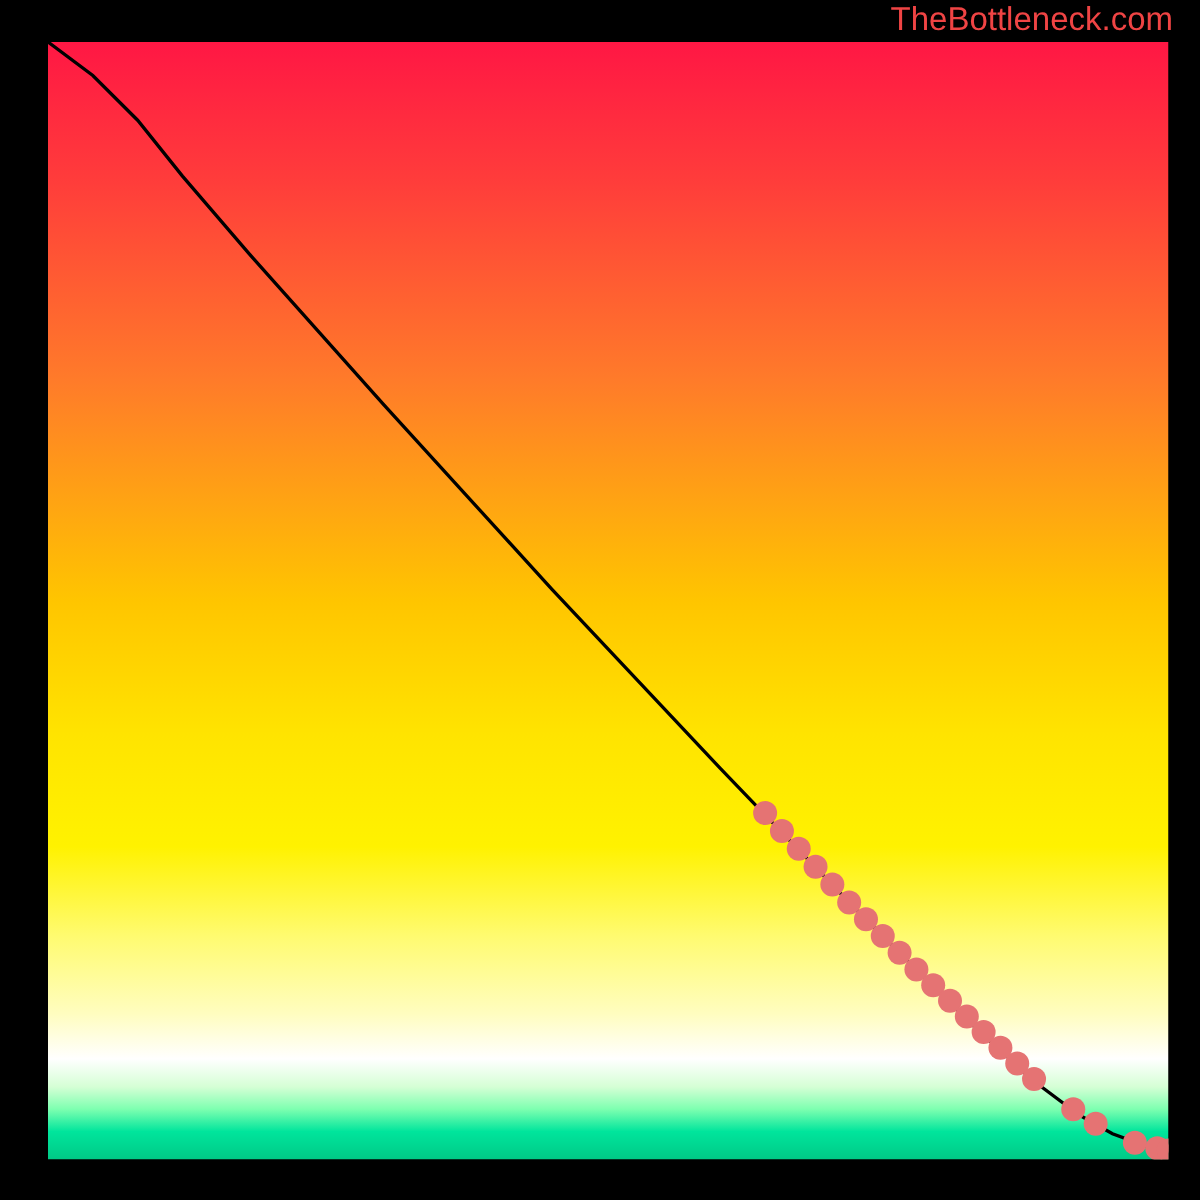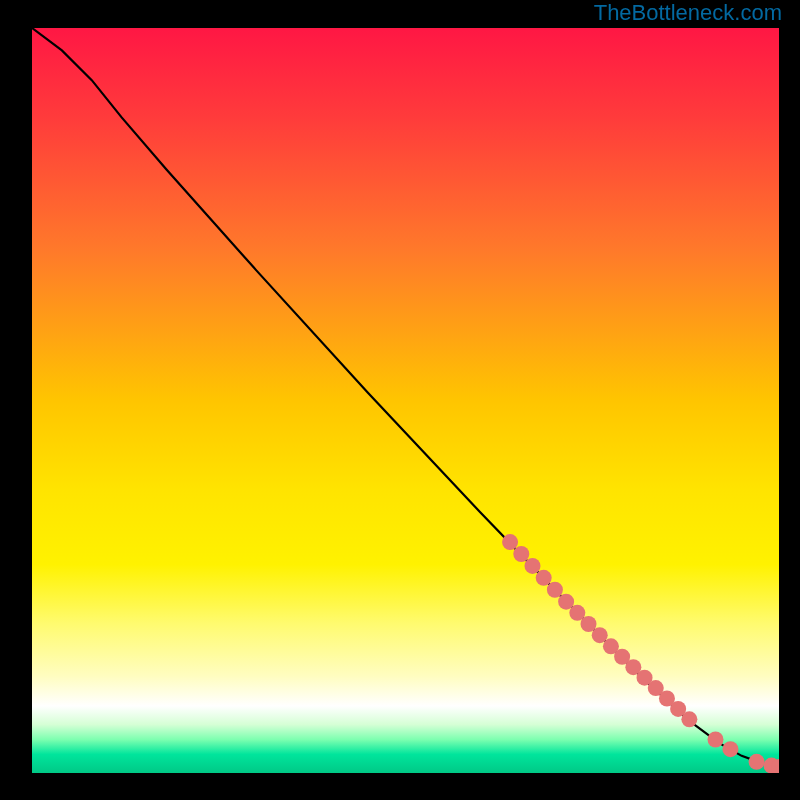--- a/index.html
+++ b/index.html
@@ -9,21 +9,21 @@
     background: #000;
     font-family: Arial, -apple-system, sans-serif;
     position: relative;
     overflow: hidden;
   }
   .watermark {
     right: 18px;
     top: 0px;
     z-index: 10;
     position: absolute;
-    color: #0369a1;
+    color: #ef4444;
     font-weight: 500;
     font-size: 22px;
   }
   .gradient-area {
     position: absolute;
     left: 32px;
     top: 28px;
     width: 747px;
     height: 745px;
   }

